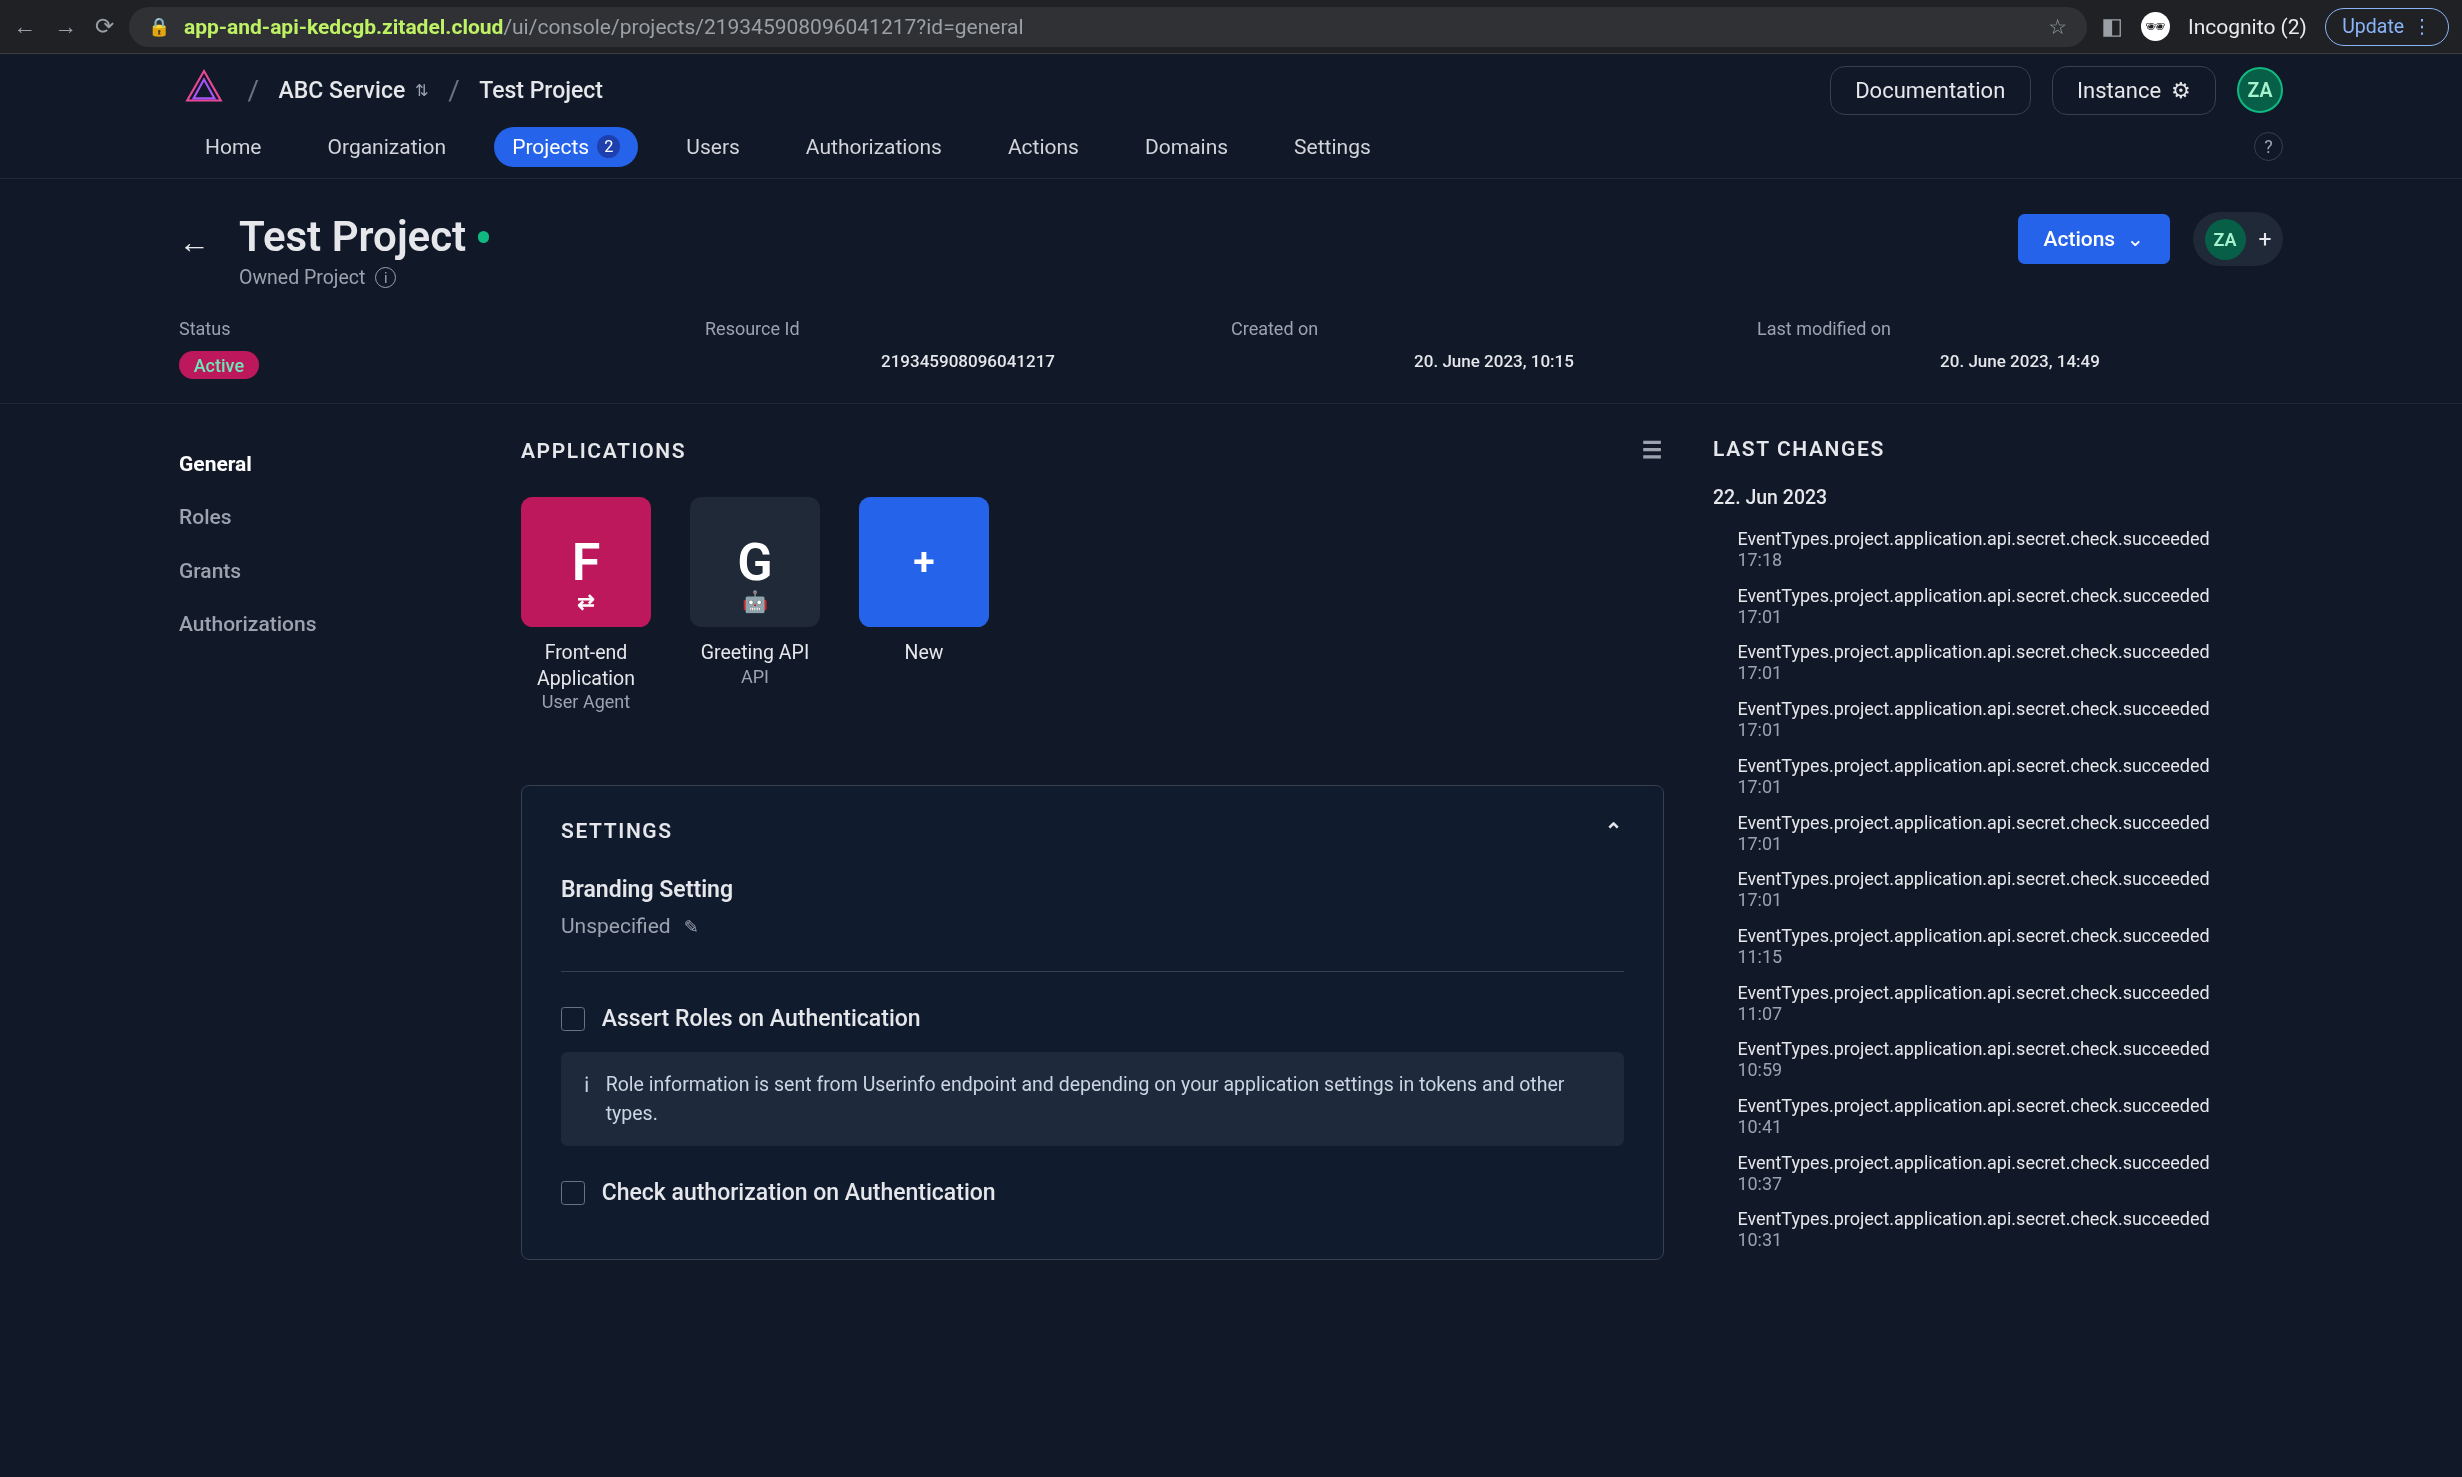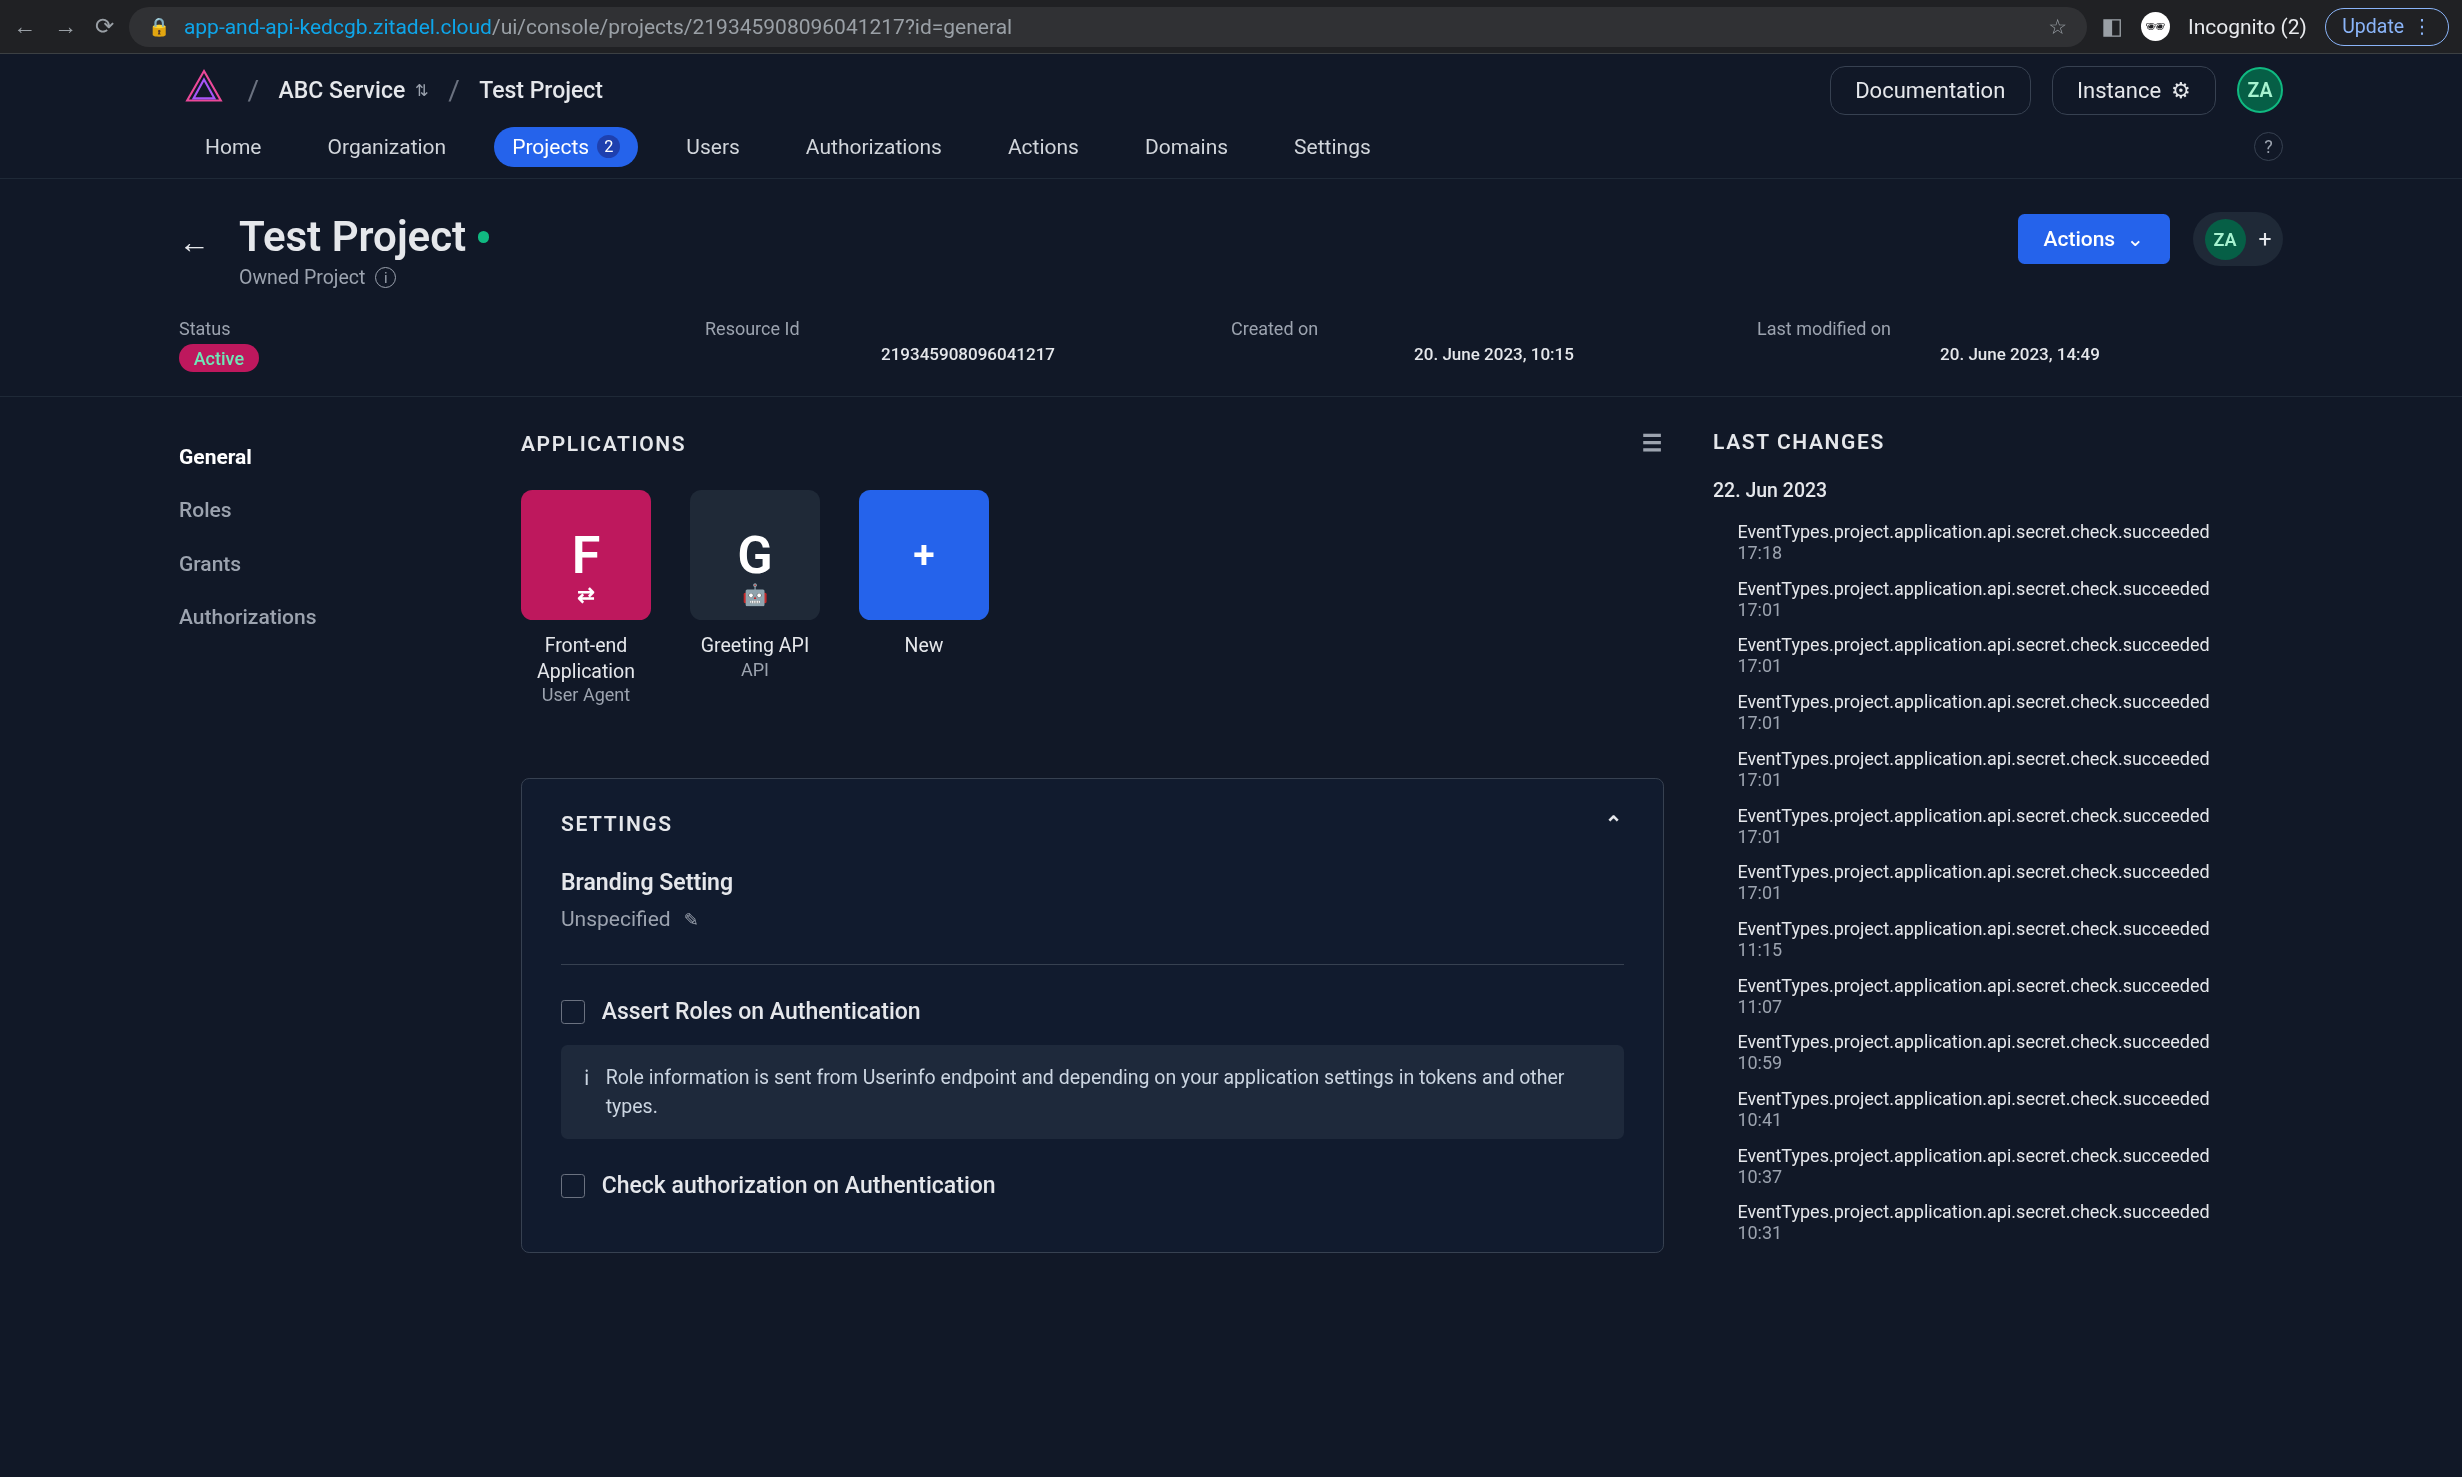--- a/index.html
+++ b/index.html
@@ -30,21 +30,21 @@
     background: #303134;
     border-radius: 24.4px;
     display: flex;
     align-items: center;
     padding: 8.1px 19.5px;
     gap: 13px;
     color: #e8eaed;
     font-size: 21px;
   }
   .url-bar .lock { color:#9aa0a6; font-size:18px; }
-  .url-bar .url-main { color:#0ea5e9; }
+  .url-bar .url-main { color:#bef264;font-weight:bold; }
   .url-bar .url-path { color:#9aa0a6; }
   .url-bar .star { margin-left:auto; color:#9aa0a6; font-size:21px; }
   .chrome-right { display:flex; align-items:center; gap:18px; }
   .incognito-badge {
     background:#fff; color:#202124; border-radius:50%;
     width:29px; height:29px; display:flex; align-items:center; justify-content:center;
     font-size:16.3px;
   }
   .incognito-text { color:#e8eaed; font-size:21px; }
   .update-btn {
@@ -140,21 +140,21 @@
     font-size:18px; font-weight:600;
   }
   .plus-btn { color:#e5e7eb; font-size:23px; }
 
   
   .meta-grid {
     display:flex; gap:0; padding: 29px 179px 24.4px 179px;
     border-bottom:0.8px solid #1f2937;
   }
   .meta-col { flex:1; }
-  .meta-label { font-size:18px; color:#9ca3af; margin-bottom:5px; }
+  .meta-label { font-size:18px; color:#9ca3af; margin-bottom:12px; }
   .meta-value { font-size:17px; color:#e5e7eb; font-weight:500;text-align:center; }
   .status-chip {
     display:inline-block; background:#be185d; color:#6ee7b7;
     padding:3.3px 14.7px; border-radius:16.3px; font-size:18px; font-weight:500;
   }
 
   
   .main {
     display:flex; padding: 33px 163px 0 179px; gap:0;
   }

